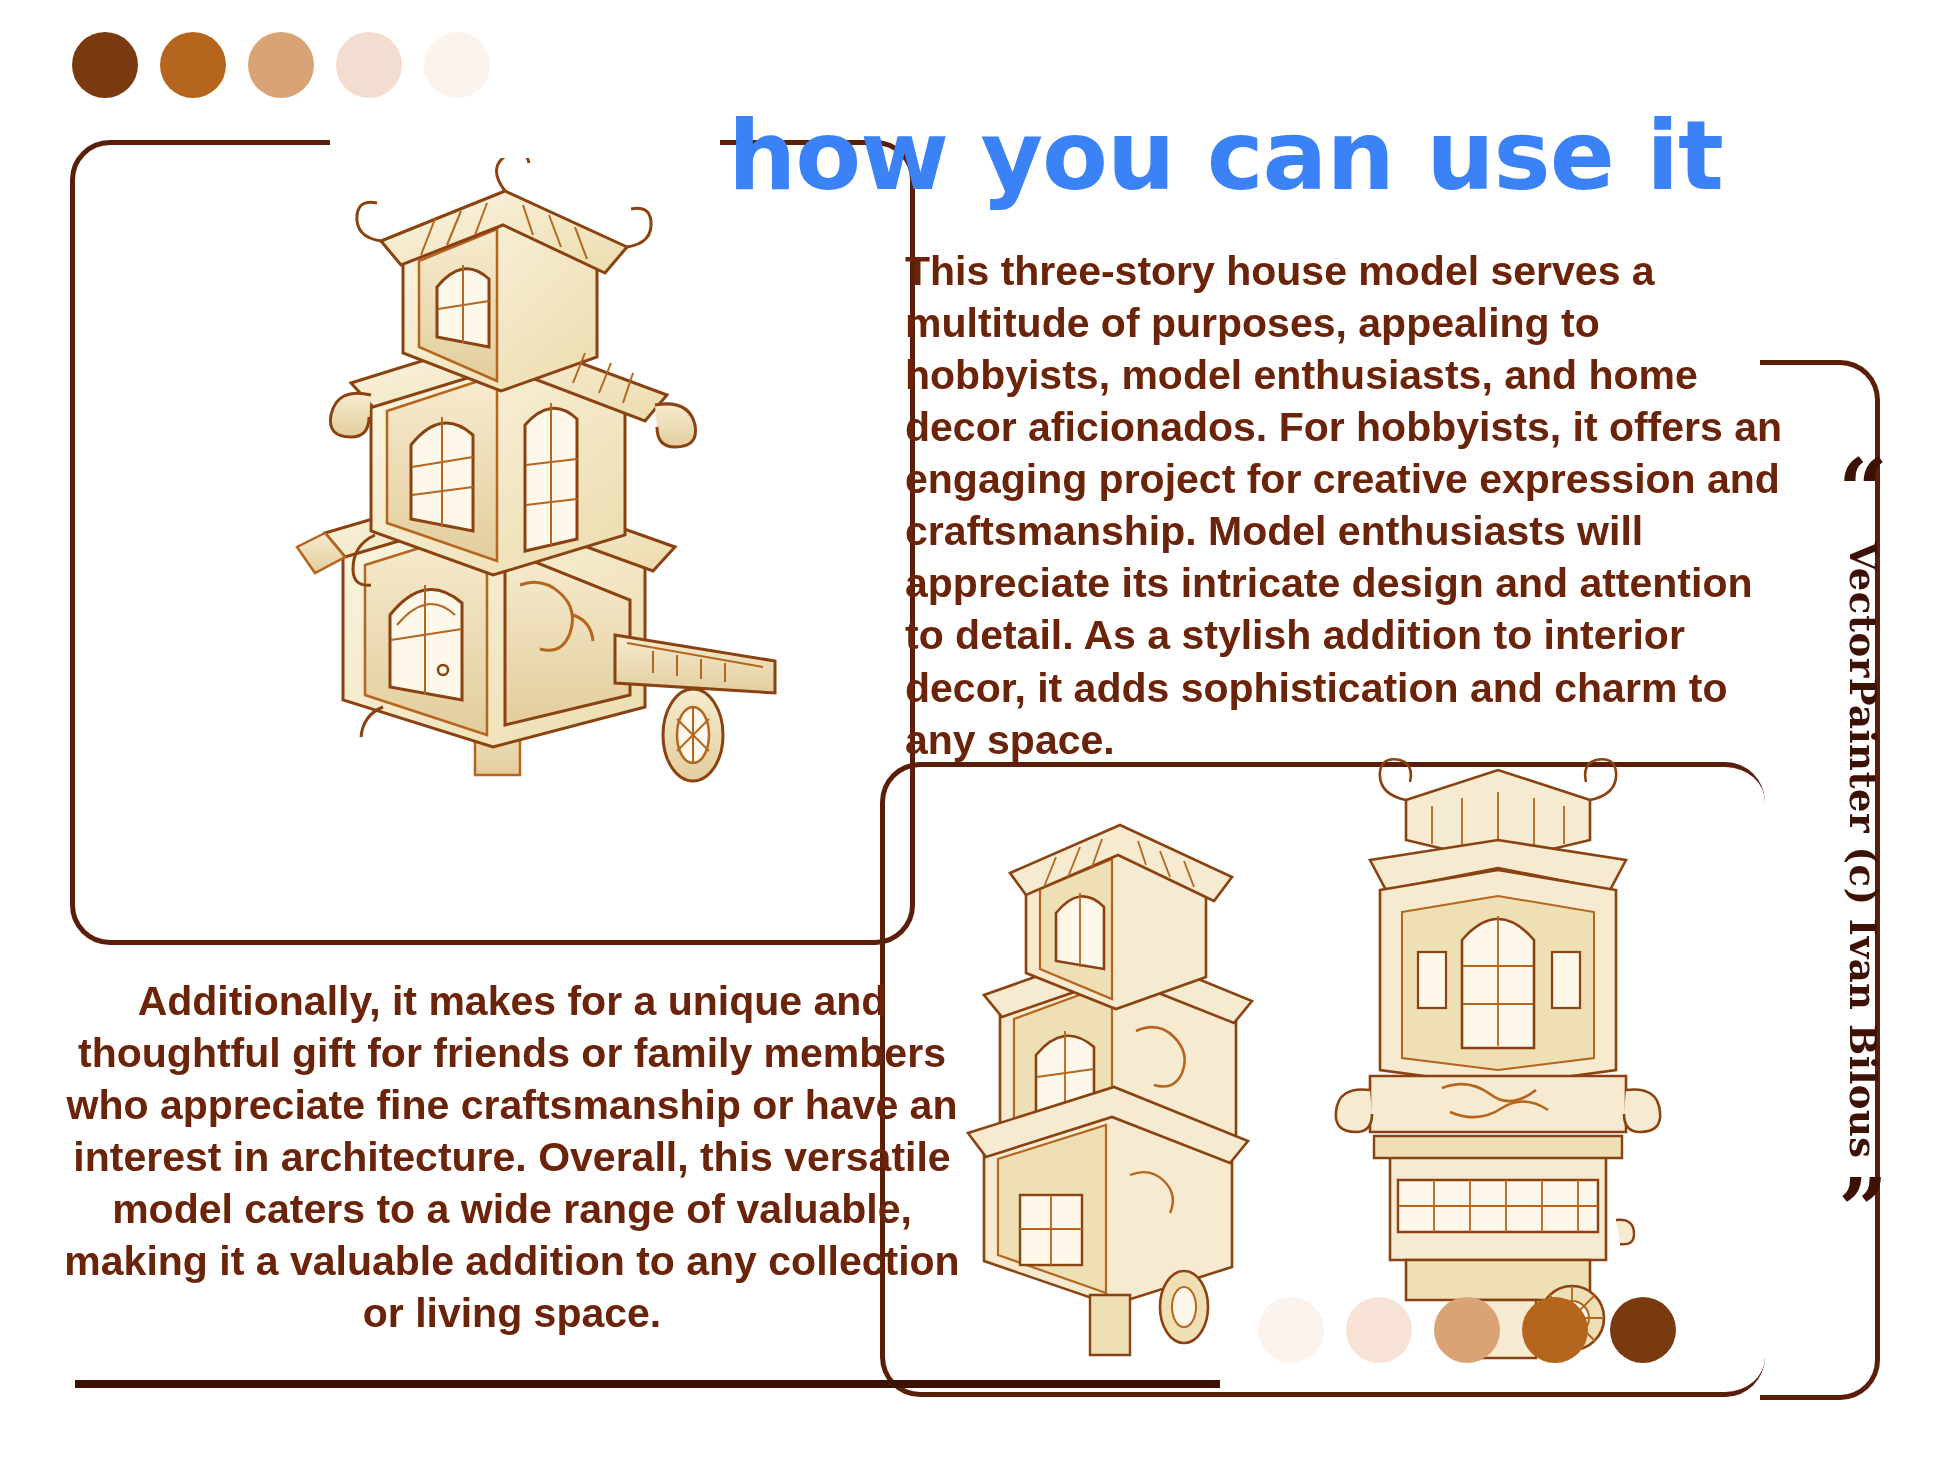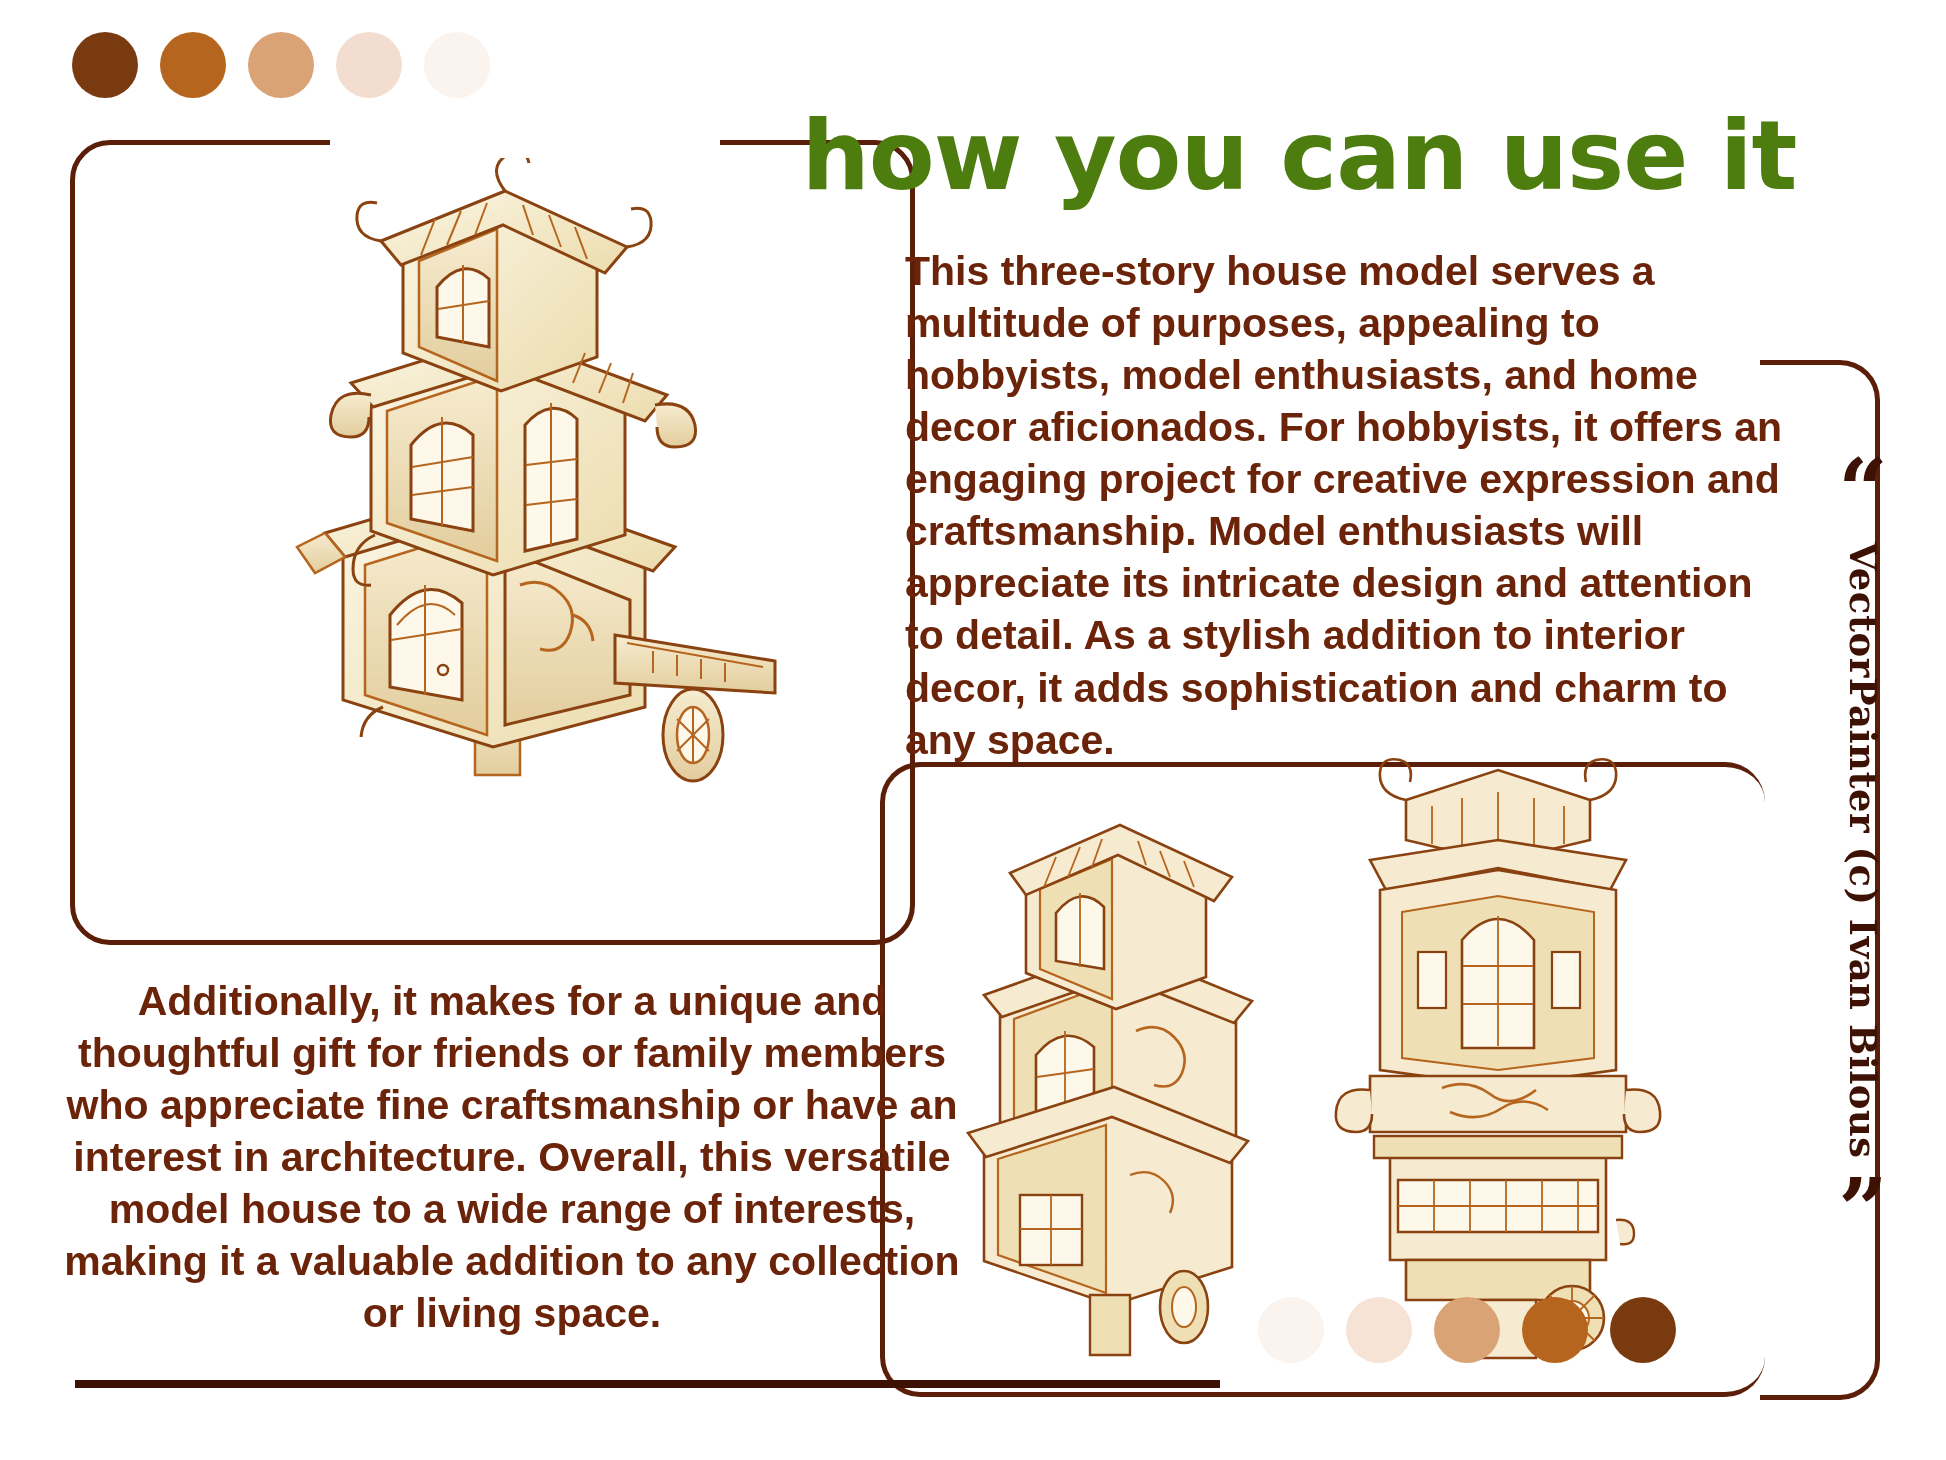--- a/index.html
+++ b/index.html
@@ -27,29 +27,28 @@
   .swatch-row.bottom { left: 1258px; top: 1297px; }
   .swatch {
     width: 66px;
     height: 66px;
     border-radius: 50%;
   }
 
   
   .title {
     position: absolute;
-    left: 754px;
+    left: 728px;
     top: 108px;
     width: 1090px;
-    text-align: center;
     font-size: 96px;
     line-height: 1.0;
     font-weight: 700;
     letter-spacing: -1px;
-    color: #4d7c0f;
+    color: #3b82f6;
     font-family: "DejaVu Sans", sans-serif;
   }
 
   
   .para-top {
     position: absolute;
     left: 905px;
     top: 245px;
     width: 890px;
     font-size: 41px;
@@ -391,21 +390,21 @@
       <line x1="239" y1="601" x2="285" y2="555"></line>
     </g>
 
     <path d="M306 480 q18 -2 18 14 q0 12 -14 10" fill="#f6ead0" stroke="#8a4210" stroke-width="2.4"></path>
   </g>
 </svg>
 </div>
 
 <div class="title">how you can use it</div>
 <div class="para-top">This three-story house model serves a multitude of purposes, appealing to hobbyists, model enthusiasts, and home decor aficionados. For hobbyists, it offers an engaging project for creative expression and craftsmanship. Model enthusiasts will appreciate its intricate design and attention to detail. As a stylish addition to interior decor, it adds sophistication and charm to any space.</div>
-<div class="para-bottom">Additionally, it makes for a unique and thoughtful gift for friends or family members who appreciate fine craftsmanship or have an interest in architecture. Overall, this versatile model house to a wide range of interests, making it a valuable addition to any collection or living space.</div>
+<div class="para-bottom">Additionally, it makes for a unique and thoughtful gift for friends or family members who appreciate fine craftsmanship or have an interest in architecture. Overall, this versatile model caters to a wide range of valuable, making it a valuable addition to any collection or living space.</div>
 
 <div class="credit-wrap">
   <span class="quote-mark quote-open">“</span>
   <span class="credit-text">VectorPainter (c) Ivan Bilous</span>
   <span class="quote-mark quote-close">”</span>
 </div>
 
 <div class="swatch-row bottom">
   <div class="swatch" style="background:#fbf3ee"></div>
   <div class="swatch" style="background:#f7e3d6"></div>

